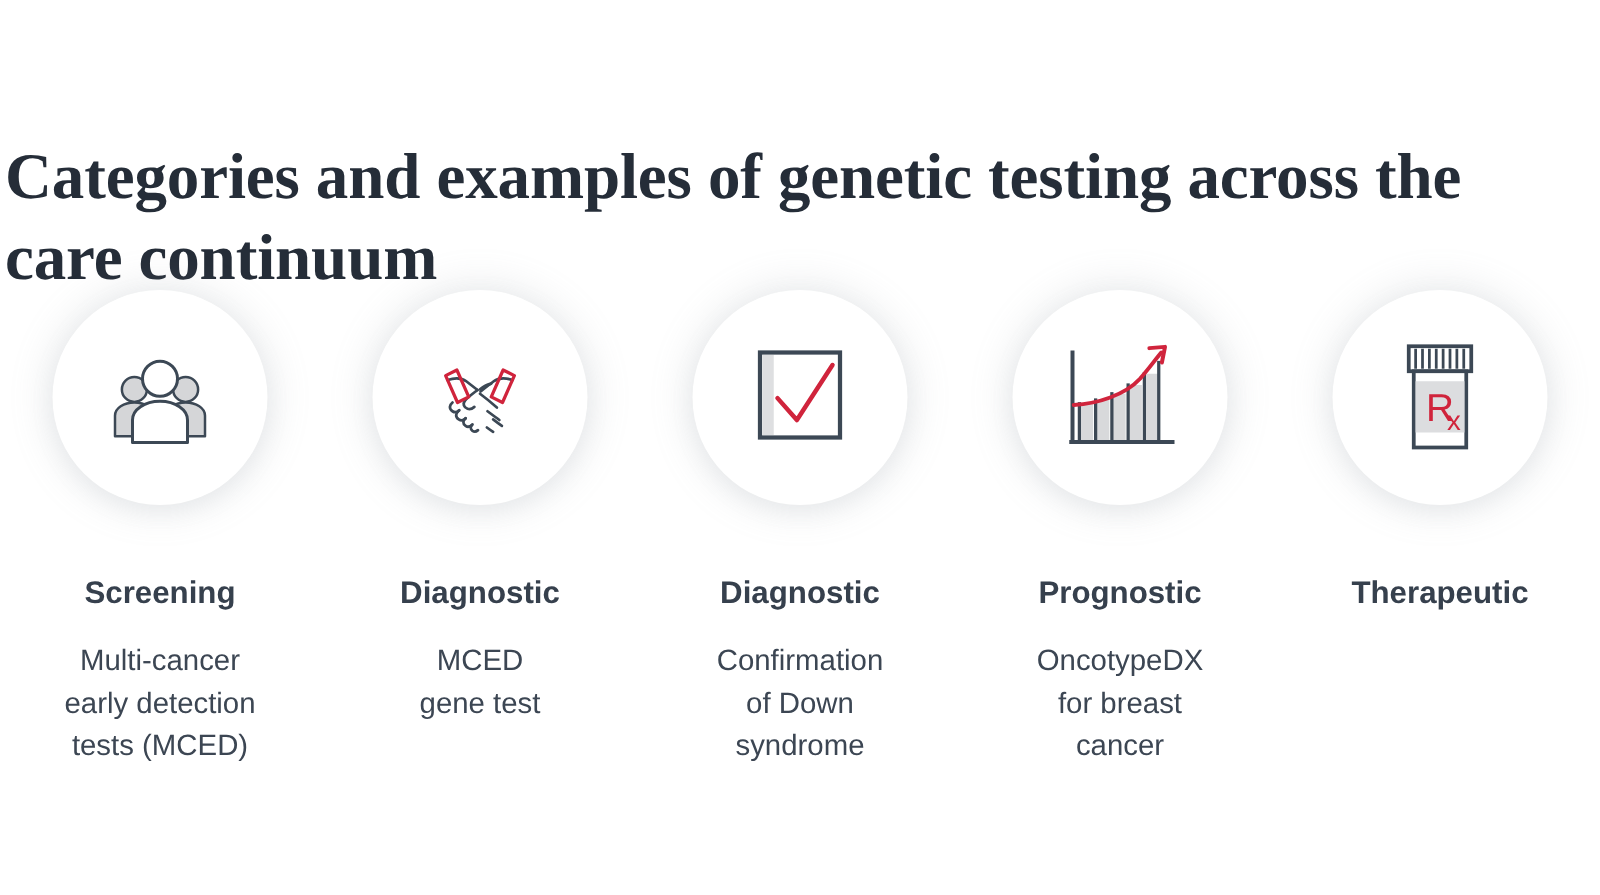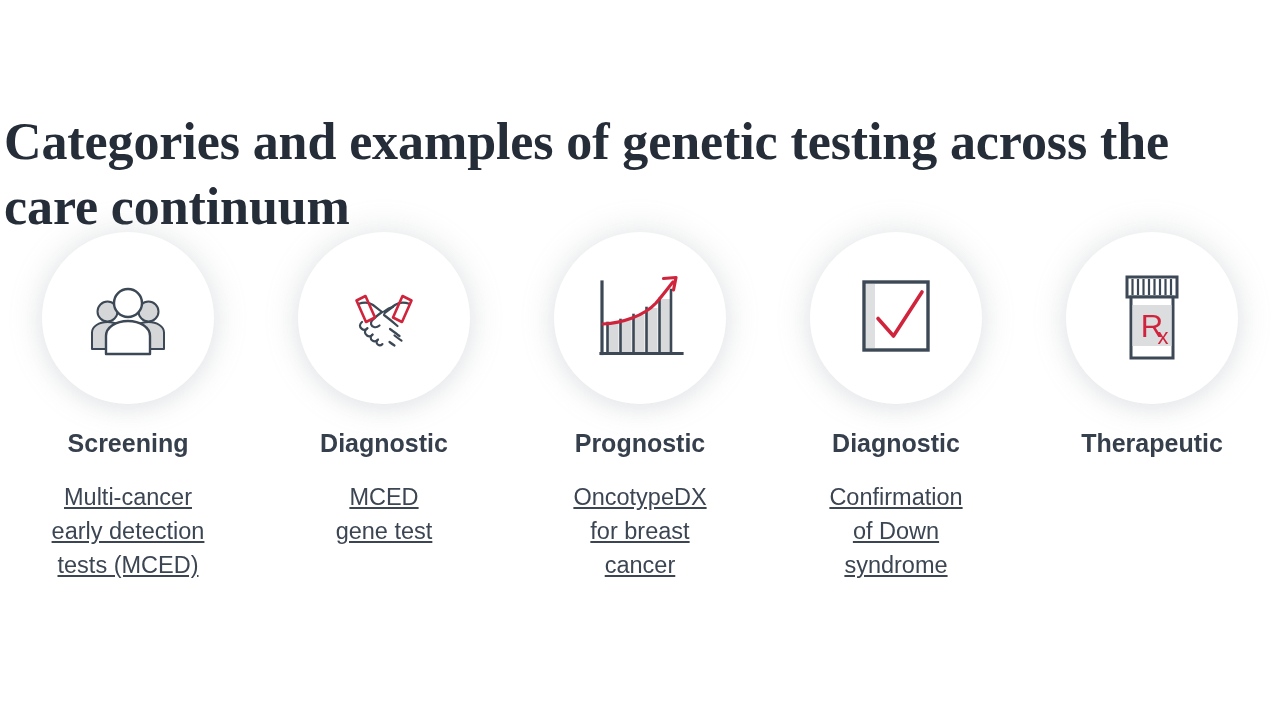--- a/index.html
+++ b/index.html
@@ -58,37 +58,36 @@
                 0 4px 16px 2px rgba(150,155,162,0.10);
     display: flex;
     align-items: center;
     justify-content: center;
     margin-top: 7px;
   }
   .icon-circle svg { display: block; }
 
   
   .category-label {
-    margin-top: 24px;
+    margin-top: 55px;
     font-size: 25px;
     font-weight: bold;
     color: #36404d;
     letter-spacing: 0px;
     text-align: center;
     line-height: 30px;
   }
   .category-desc {
     margin-top: 22px;
     font-size: 23.5px;
     font-weight: 400;
     color: #3c4653;
     text-align: center;
     line-height: 34px;
     white-space: pre-line;
-    text-decoration: underline;
   }
 </style>
 </head>
 <body>
 
 <h1 id="slide-title">Categories and examples of genetic testing across the care continuum</h1>
 
 <div id="categories-row">
 
   <div class="category-column">
@@ -138,20 +137,36 @@
           <g fill="none" stroke="#d0243c" stroke-width="2.6" stroke-linejoin="round">
             <path d="M24.5 34.5 L33.5 30 L43 51.5 L34 56 Z"></path>
             <path d="M79.5 34.5 L70.5 30 L61 51.5 L70 56 Z"></path>
           </g>
         </svg>
       </span>
     </div>
     <div class="category-label">Diagnostic</div>
     <div class="category-desc">MCED
 gene test</div>
+  </div>
+
+  <div class="category-column">
+    <div class="icon-circle">
+      <span>
+        <svg width="96" height="96" viewBox="0 0 96 96" aria-hidden="true">
+          <rect x="16" y="12" width="64" height="68" fill="#ffffff" stroke="#3c4855" stroke-width="3.4"></rect>
+          <rect x="18" y="14" width="9" height="64" fill="#dedfe1"></rect>
+          <path d="M30 48.5 L45.5 66 L74 22" fill="none" stroke="#d0243c" stroke-width="3.6" stroke-linecap="round" stroke-linejoin="round"></path>
+        </svg>
+      </span>
+    </div>
+    <div class="category-label">Diagnostic</div>
+    <div class="category-desc">Confirmation
+of Down
+syndrome</div>
   </div>
 
   <div class="category-column">
     <div class="icon-circle">
       <span>
         <svg width="104" height="100" viewBox="0 0 104 100" aria-hidden="true">
 
           <g fill="#d8d9db">
             <rect x="19.5" y="55" width="11" height="29"></rect>
             <rect x="32.5" y="52" width="11" height="32"></rect>
@@ -176,36 +191,20 @@
 
           <path d="M15 56 C34 55, 56 48, 68 35 C75 27, 80 20, 85 14" fill="none" stroke="#d0243c" stroke-width="3.2" stroke-linecap="round"></path>
           <path d="M75.5 10.5 L88 9.5 L85.5 22" fill="none" stroke="#d0243c" stroke-width="3.2" stroke-linecap="round" stroke-linejoin="round"></path>
         </svg>
       </span>
     </div>
     <div class="category-label">Prognostic</div>
     <div class="category-desc">OncotypeDX
 for breast
 cancer</div>
-  </div>
-
-  <div class="category-column">
-    <div class="icon-circle">
-      <span>
-        <svg width="96" height="96" viewBox="0 0 96 96" aria-hidden="true">
-          <rect x="16" y="12" width="64" height="68" fill="#ffffff" stroke="#3c4855" stroke-width="3.4"></rect>
-          <rect x="18" y="14" width="9" height="64" fill="#dedfe1"></rect>
-          <path d="M30 48.5 L45.5 66 L74 22" fill="none" stroke="#d0243c" stroke-width="3.6" stroke-linecap="round" stroke-linejoin="round"></path>
-        </svg>
-      </span>
-    </div>
-    <div class="category-label">Diagnostic</div>
-    <div class="category-desc">Confirmation
-of Down
-syndrome</div>
   </div>
 
   <div class="category-column">
     <div class="icon-circle">
       <span>
         <svg width="92" height="100" viewBox="0 0 92 100" aria-hidden="true">
 
           <rect x="21" y="9" width="50" height="20" fill="#ffffff" stroke="#3c4855" stroke-width="3"></rect>
           <g stroke="#3c4855" stroke-width="2.2">
             <line x1="26.5" y1="11" x2="26.5" y2="27"></line>

